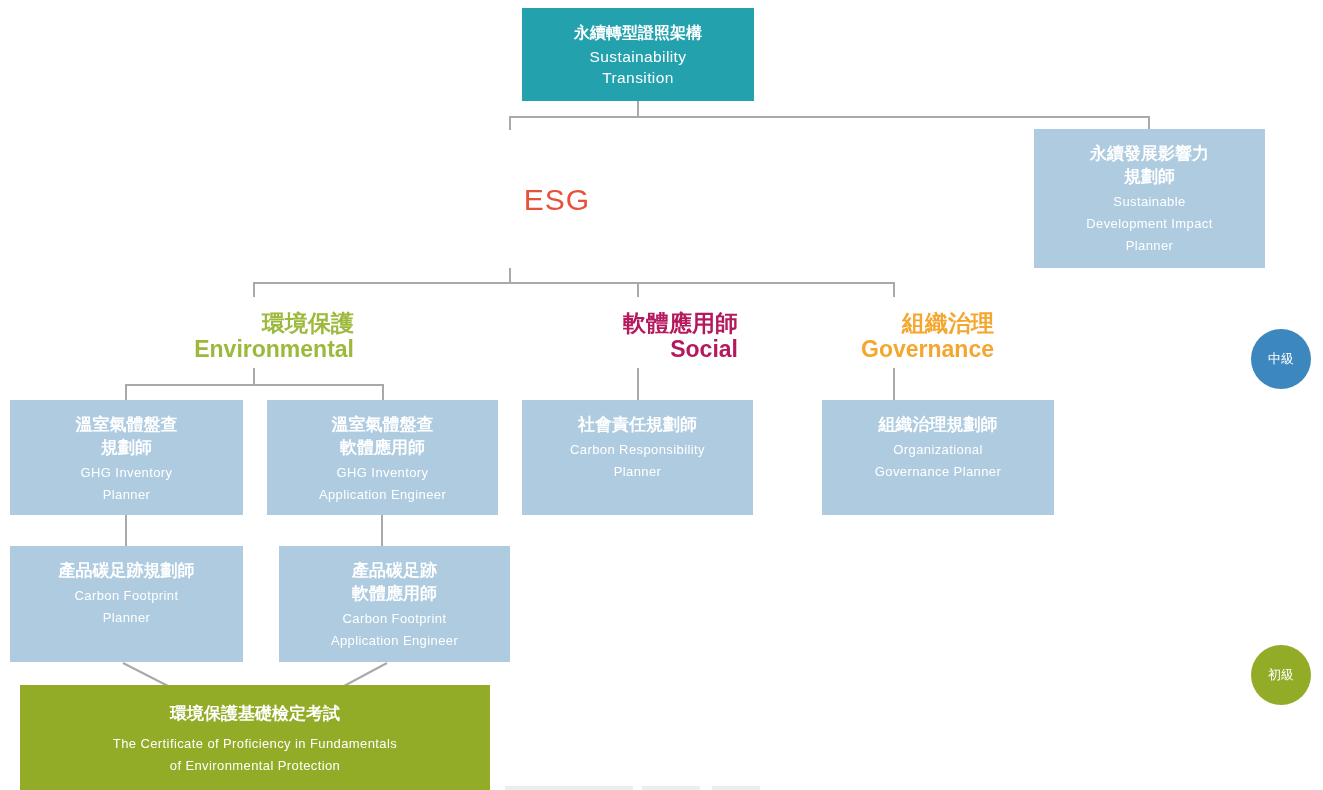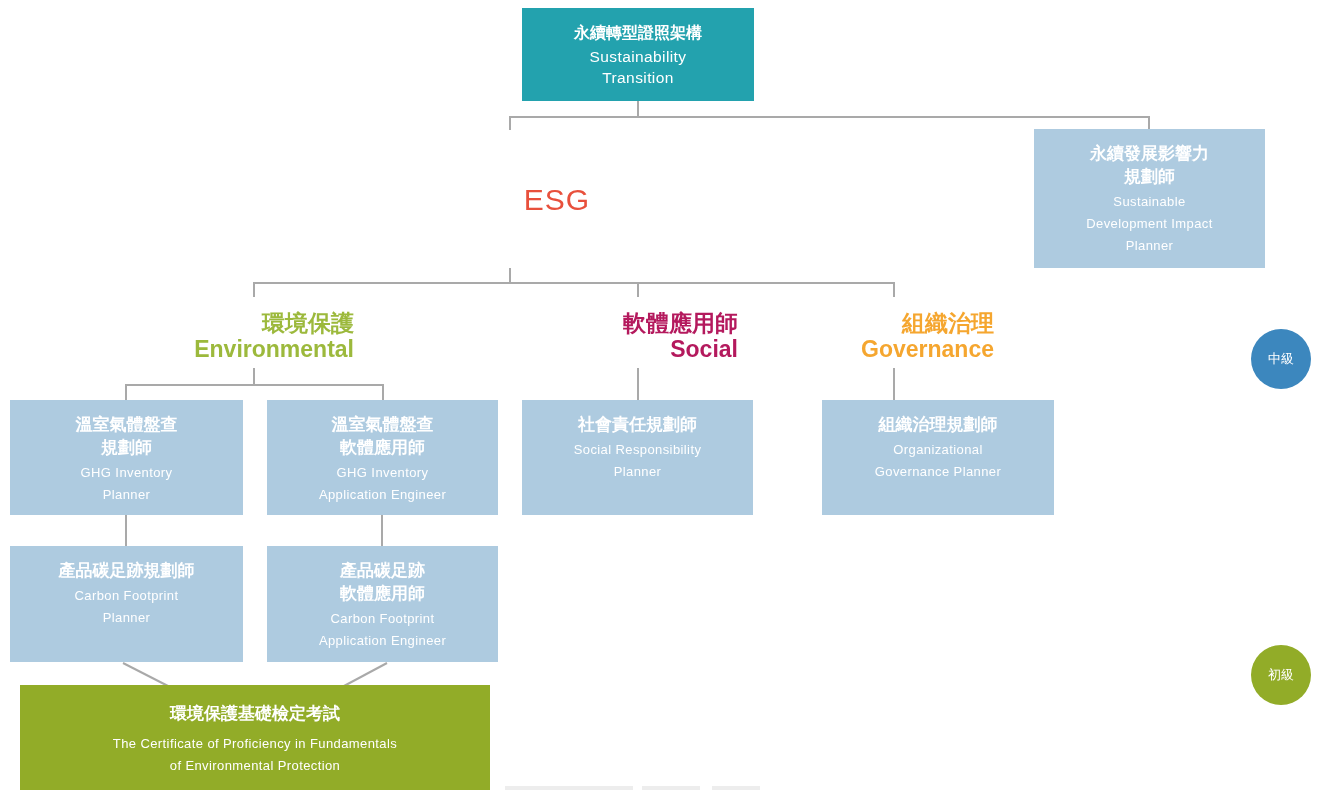--- a/index.html
+++ b/index.html
@@ -17,21 +17,21 @@
 
   .root-box  { left:522px; top:8px;    width:232px; height:93px;  }
   .root-box .zh { font-size:16px; }
   .root-box .en { font-size:15.5px; line-height:21px; margin-top:2px; }
   .sdi-box   { left:1034px; top:129px; width:231px; height:139px; }
   .b-ghg-pl  { left:10px;  top:400px; width:233px; height:115px; }
   .b-ghg-ap  { left:267px; top:400px; width:231px; height:115px; }
   .b-soc-pl  { left:522px; top:400px; width:231px; height:115px; }
   .b-gov-pl  { left:778px; top:400px; width:232px; height:115px;margin-left:44px; }
   .b-cf-pl   { left:10px;  top:546px; width:233px; height:116px; }
-  .b-cf-ap   { left:267px; top:546px; width:231px; height:116px; }
+  .b-cf-ap   { left:279px; top:546px; width:231px; height:116px; }
   .cert-box  { left:20px;  top:685px; width:470px; height:110px; padding-top:17px; }
   .cert-box .zh { font-size:17px; }
   .cert-box .en { margin-top:8px; }
 
   .esg { position:absolute; left:430px; top:183px; width:160px; text-align:right;
          font-size:30px; font-weight:normal; color:#E8503C; letter-spacing:1px; }
 
   .branch { position:absolute; top:310px; width:200px; text-align:right;
             font-weight:bold; font-size:23px; line-height:26px; }
   .branch .bzh, .branch .ben { white-space:pre-line; }
@@ -106,21 +106,21 @@
 Planner</div>
   </div>
   <div class="node blue b-ghg-ap">
     <div class="zh">溫室氣體盤查
 軟體應用師</div>
     <div class="en">GHG Inventory
 Application Engineer</div>
   </div>
   <div class="node blue b-soc-pl">
     <div class="zh">社會責任規劃師</div>
-    <div class="en">Social Responsibility
+    <div class="en">Carbon Responsibility
 Planner</div>
   </div>
   <div class="node blue b-gov-pl">
     <div class="zh">組織治理規劃師</div>
     <div class="en">Organizational
 Governance Planner</div>
   </div>
 
   <div class="node blue b-cf-pl">
     <div class="zh">產品碳足跡規劃師</div>

